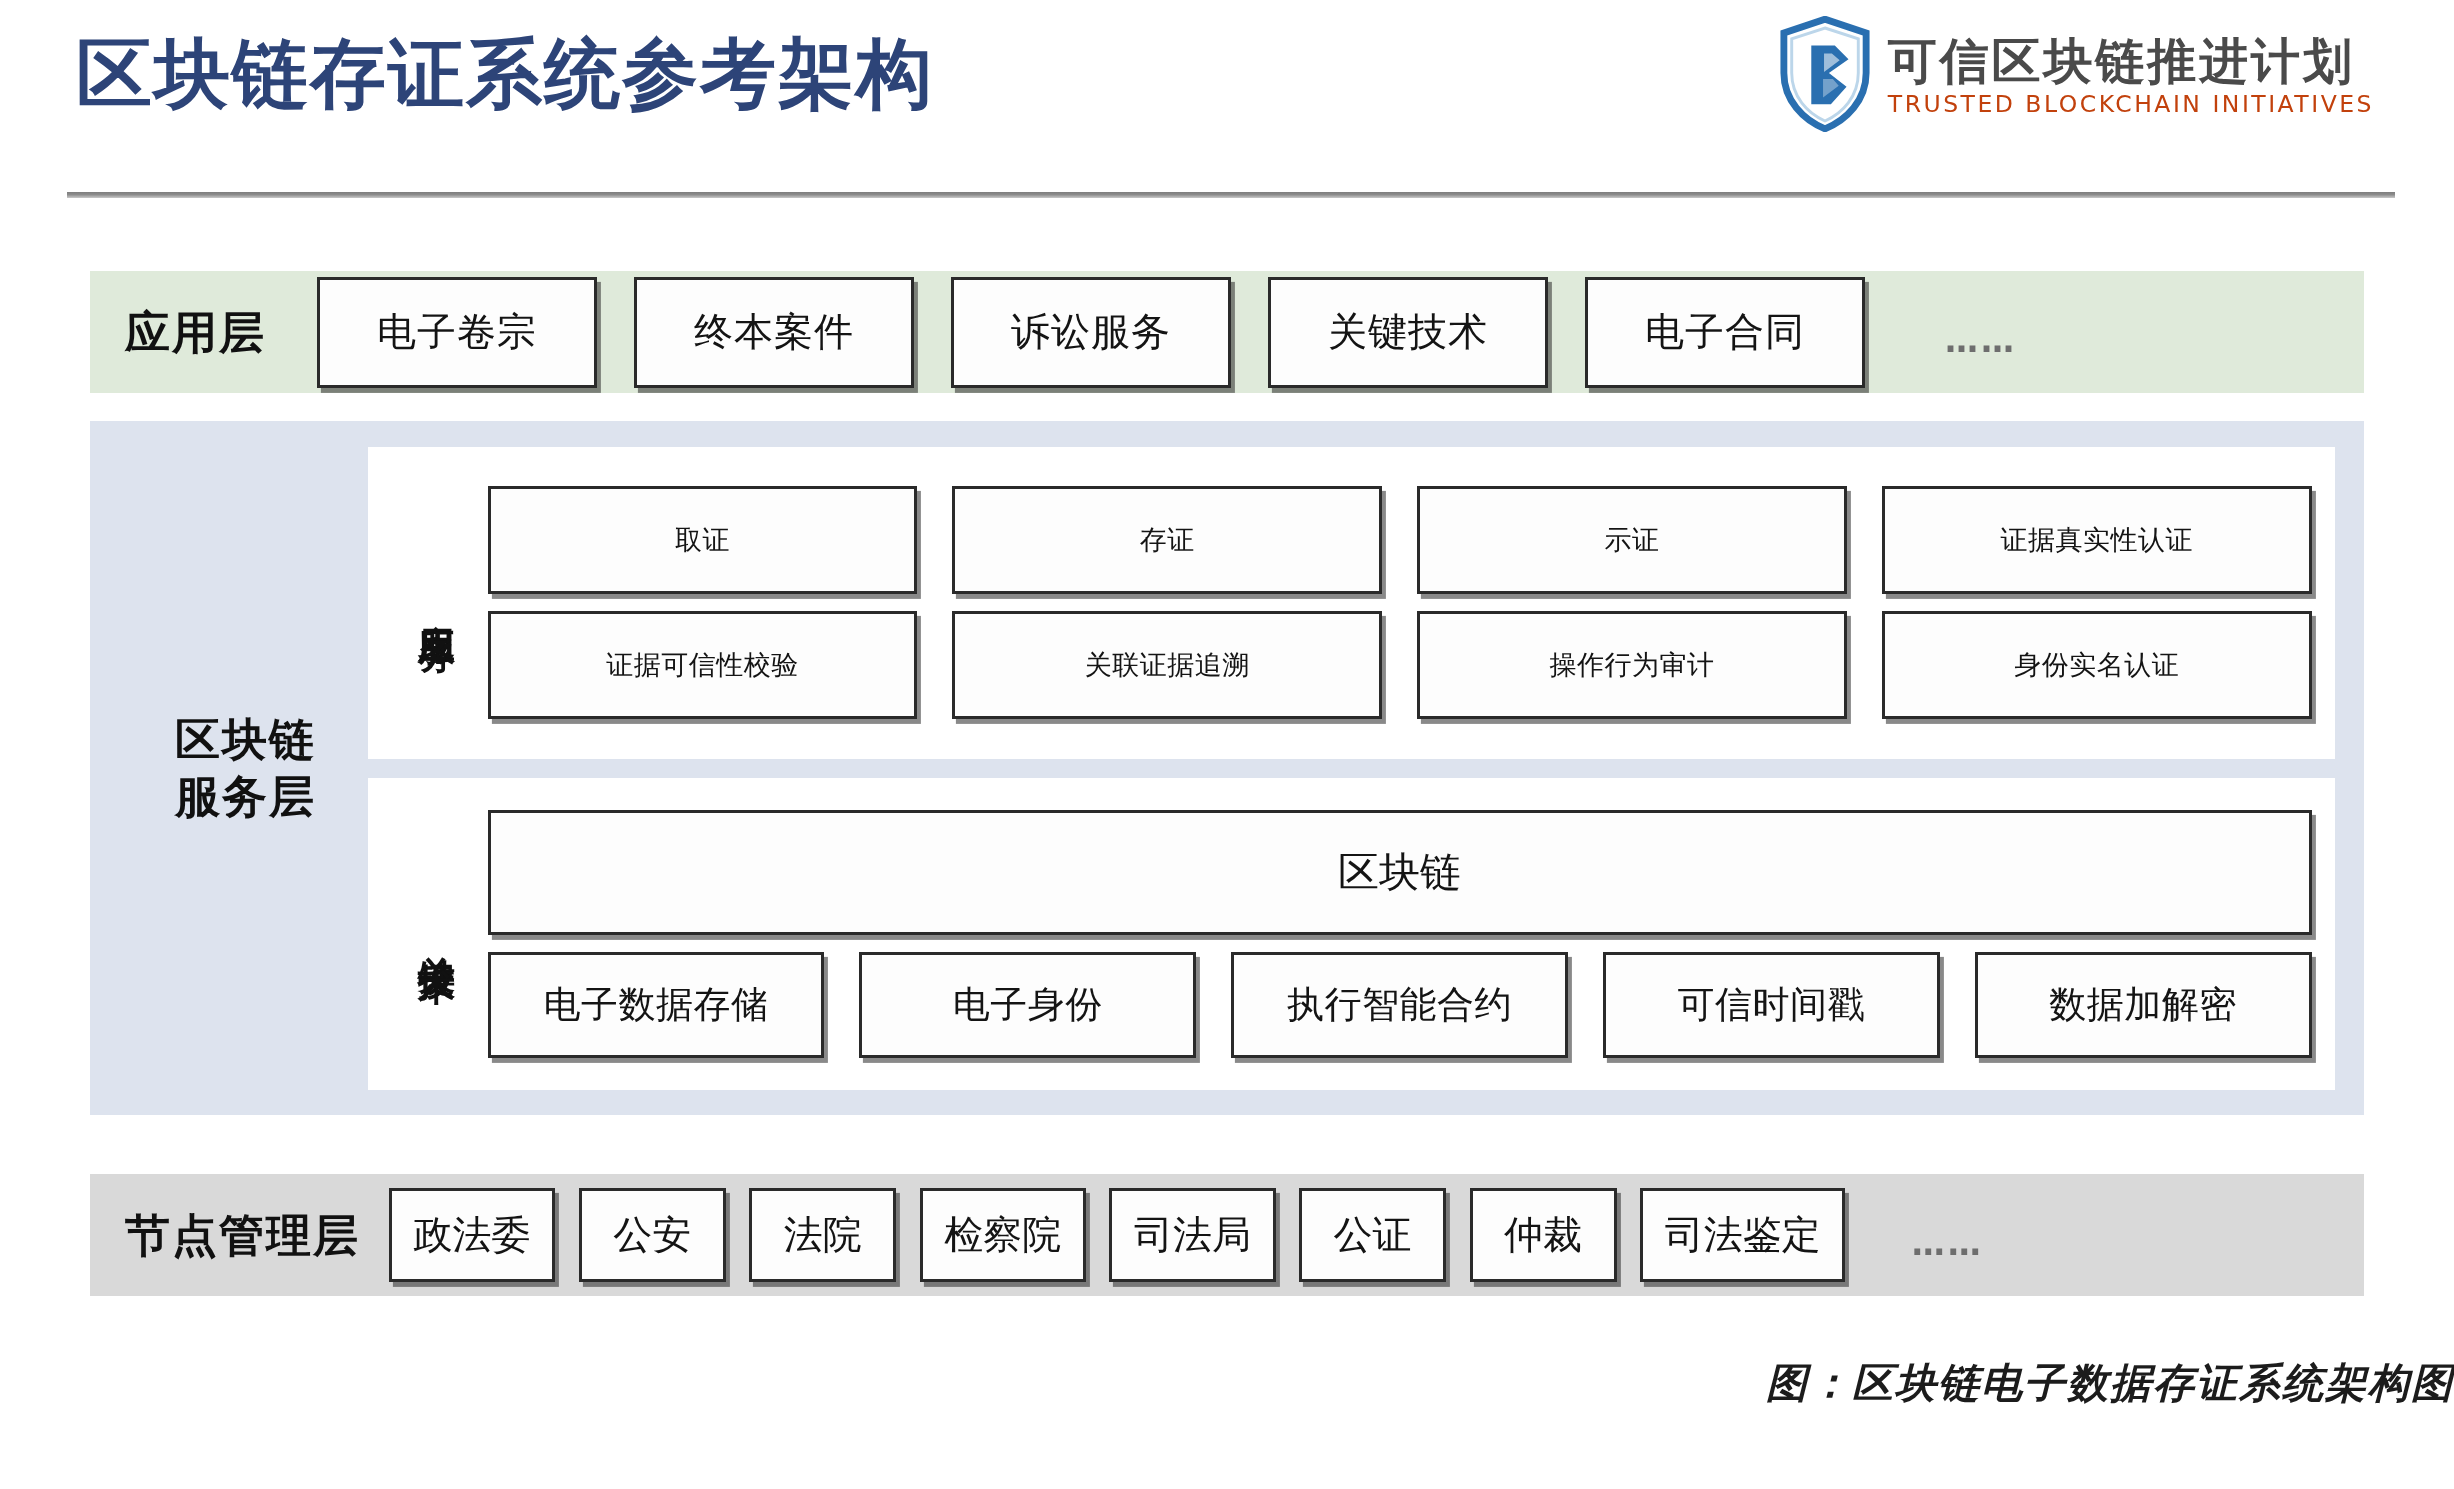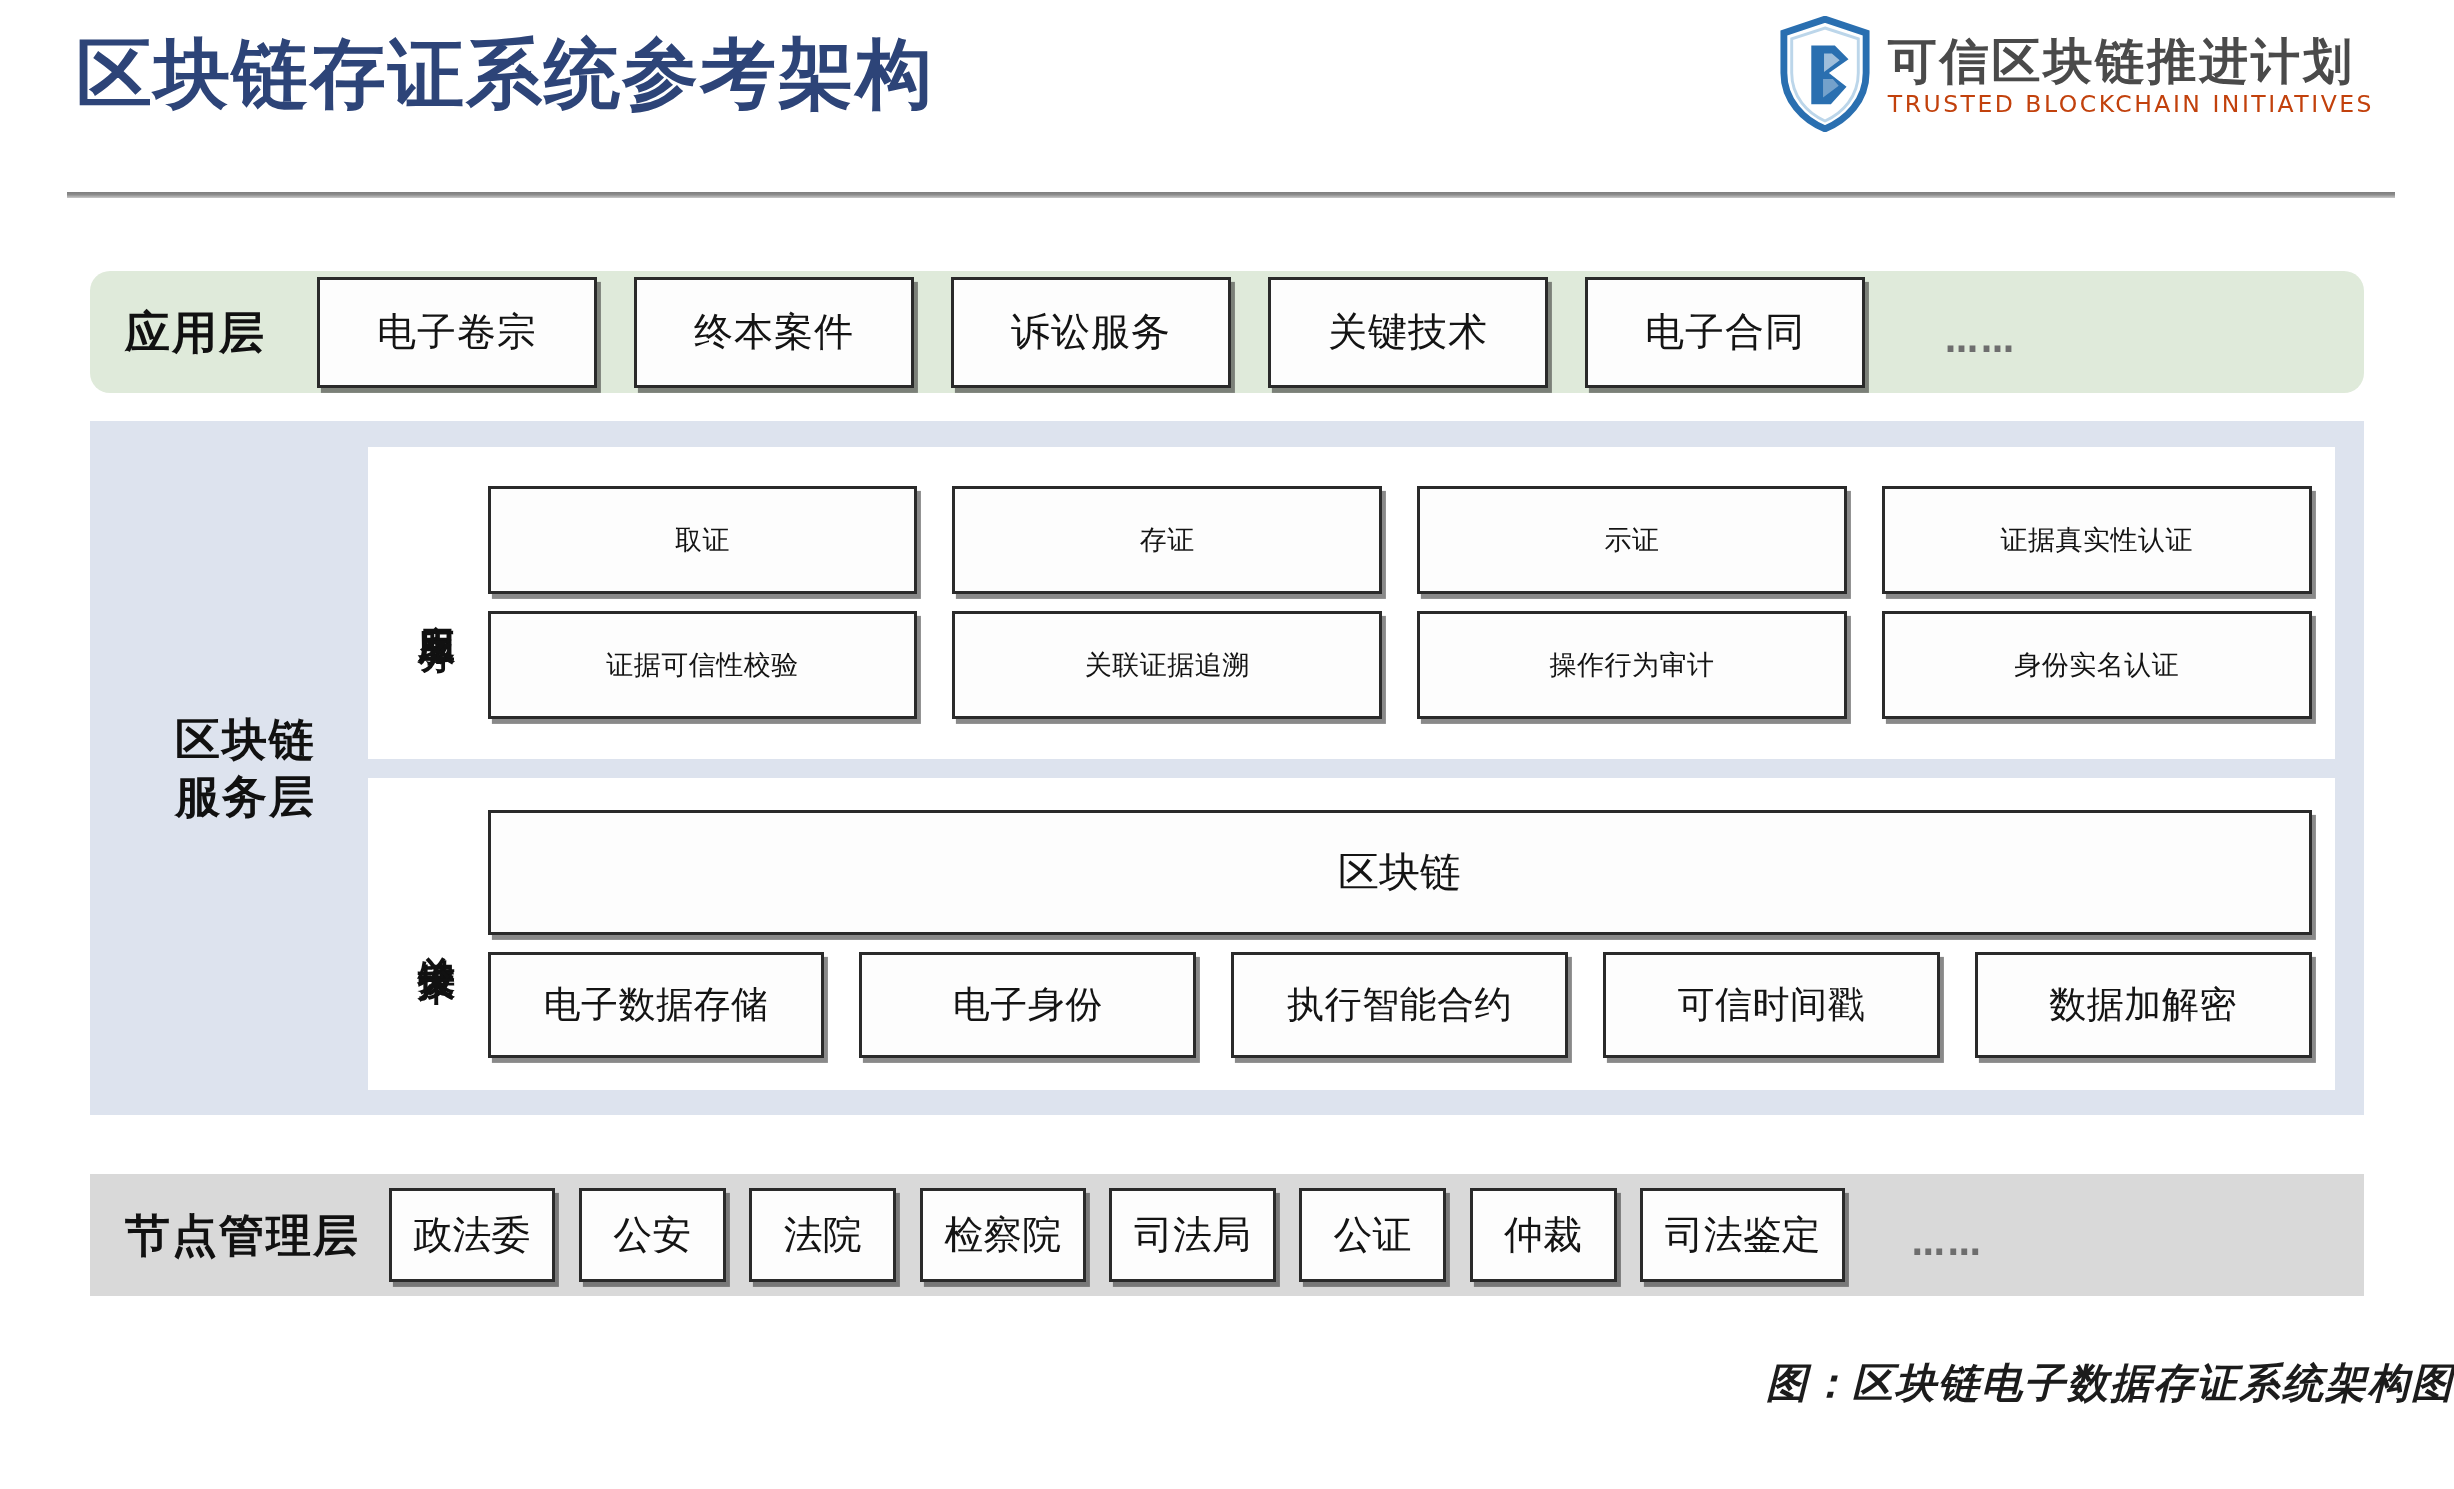--- a/index.html
+++ b/index.html
@@ -94,21 +94,20 @@
     width: 2274px;
     display: flex;
     align-items: center;
   }
 
   .band-app {
     top: 271px;
     height: 122px;
     background: #dfeada;
     padding-left: 35px;
-    border-radius: 20px;
   }
 
   .band-node {
     top: 1174px;
     height: 122px;
     background: #d9d9d9;
     padding-left: 35px;
   }
 
   .band-service {

